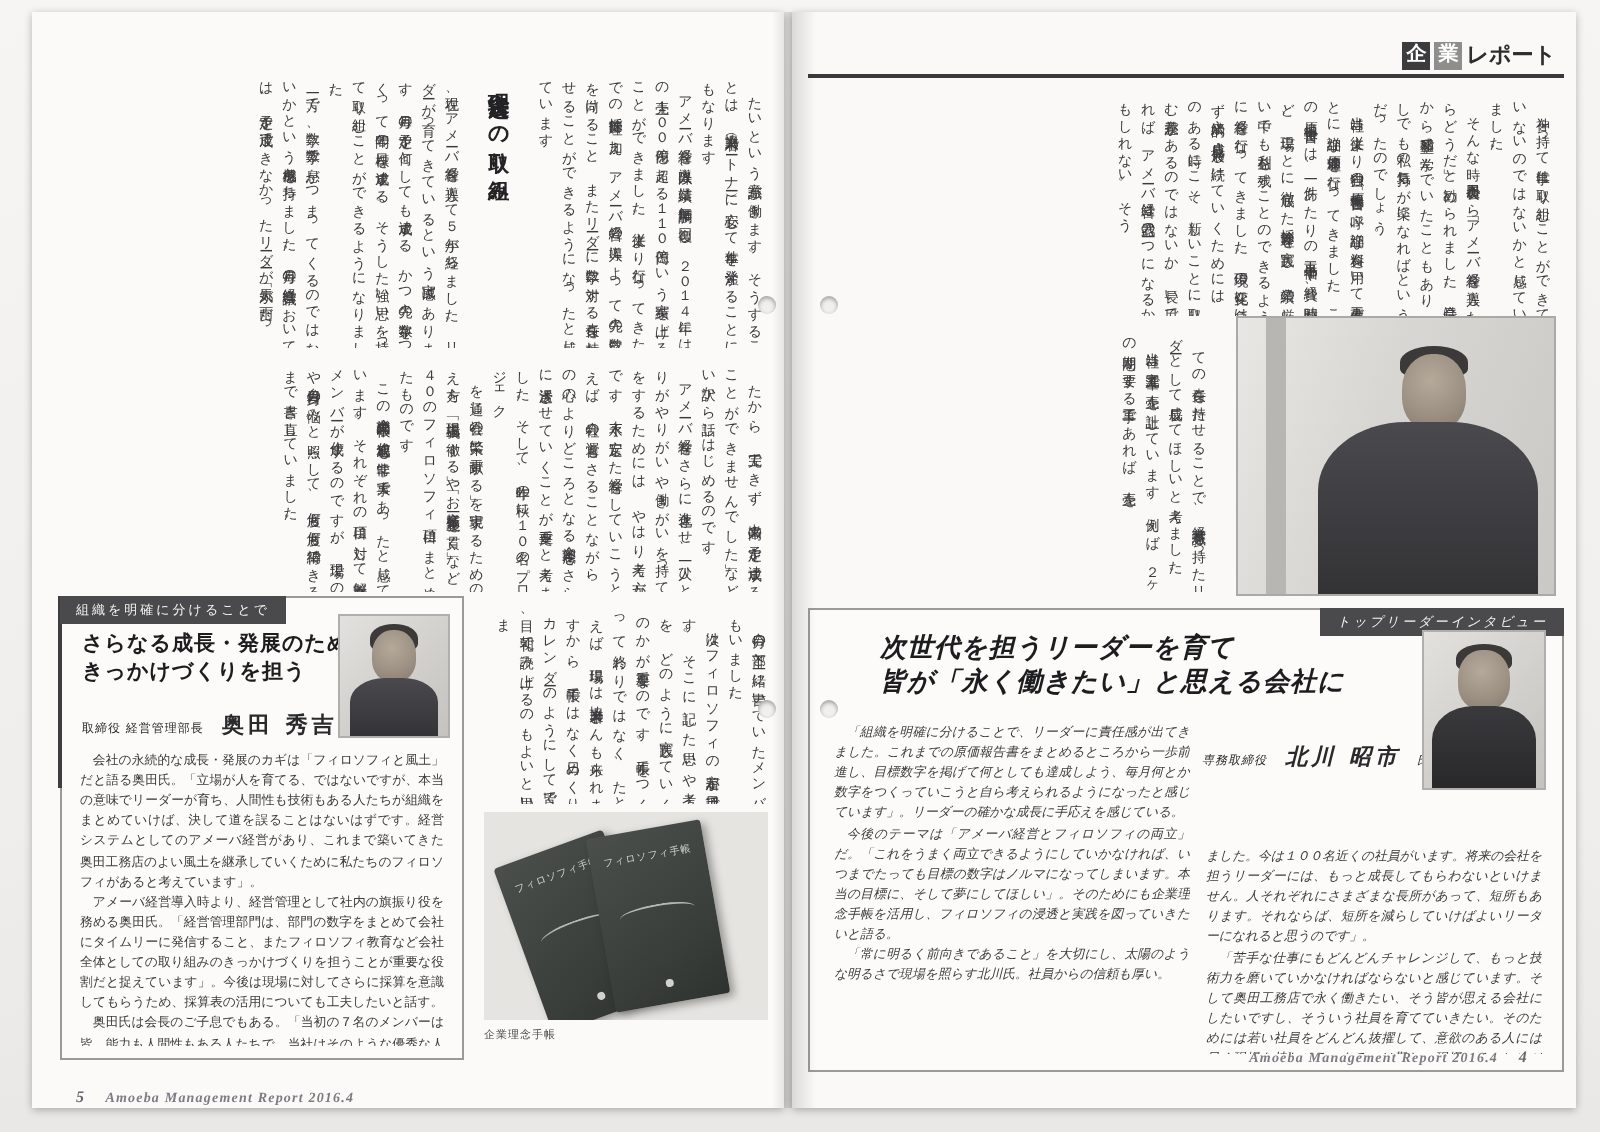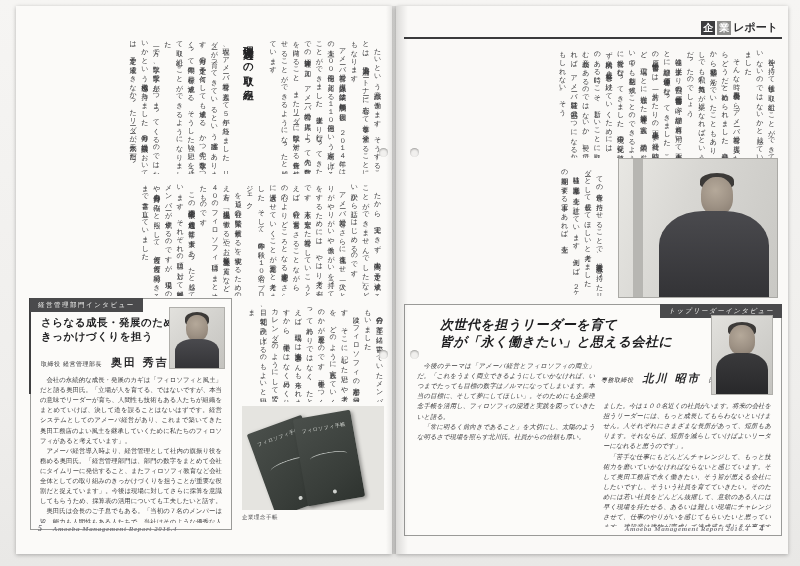--- a/index.html
+++ b/index.html
@@ -46,21 +46,21 @@
   .caption{position:absolute;font-size:5.5px;color:#4a4a4c;letter-spacing:.5px;}
   
   .nbphoto{position:absolute;background:linear-gradient(160deg,#edecе8 0%,#e3e2de 60%,#d8d7d3 100%);background-color:#e5e4e0;overflow:hidden;}
   .nb{position:absolute;width:58px;height:88px;background:linear-gradient(150deg,#4a4f4b 0%,#383d39 70%,#2e332f 100%);border-radius:2px;box-shadow:2px 2px 4px rgba(0,0,0,.35);}
   .nb-label{position:absolute;top:10px;left:0;right:0;text-align:center;color:#d3d6d2;font-size:5px;letter-spacing:.5px;}
   .nb-emblem{position:absolute;bottom:8px;left:50%;transform:translateX(-50%);width:4px;height:4px;border-radius:50%;background:#cfd2ce;}
   .nb-squiggle{position:absolute;top:38px;left:10px;right:10px;height:8px;border-top:1.5px solid rgba(210,214,210,.8);border-radius:50%;}
   
   .footer{position:absolute;top:518px;font-size:7px;color:#7b7b82;letter-spacing:.6px;font-family:"Liberation Serif",serif;font-style:italic;font-weight:bold;white-space:nowrap;}
   .fp{font-size:8px;color:#66666c;margin:0 8px;}
-  .footer-left{left:22px;}
+  .footer-left{left:22px;margin-top:20px;}
   .footer-right{right:16px;}
 </style>
 </head>
 <body>
 
 <div class="scan">
 
   <div class="page page-left">
 
     <div class="vband" style="left:16px;top:30px;width:350px;height:138px;">
@@ -72,21 +72,21 @@
     </div>
 
     <div class="vband" style="left:16px;top:174px;width:350px;height:116px;">
       <p>たから、完工できず、出来高の予定を達成することができませんでした」など言い訳から話しはじめるのです。</p>
       <p>アメーバ経営をさらに進化させ、一人ひとりがやりがいや働きがいを持って仕事をするためには、やはり考え方が大切です。末永く安定した経営をしていこうと思えば、会社の運営もさることながら、社員の心のよりどころとなる企業理念をさらに浸透させていくことが重要だと考えました。そして、昨年の秋に１０名のプロジェク</p>
       <p>を通じ社会の繁栄に貢献する」を実現するための考え方を、「現場主義に徹する」や「お客様第一主義を貫く」など、４０のフィロソフィ項目にまとめたものです。</p>
       <p>この企業理念手帳の作成過程も非常に大事であったと感じています。それぞれの項目に対して解説文をメンバーが作成するのですが、現場での意識や自分自身の悩みと照らして、何度も何度も納得できるまで書き直していました。</p>
     </div>
 
     <div class="ibox ibox-left">
-      <div class="itab">経営管理部門インタビュー</div>
+      <div class="itab">組織を明確に分けることで</div>
       <h2 class="ititle">
         <span>さらなる成長・発展のための</span><br>
         <span>きっかけづくりを担う</span>
       </h2>
       <div class="nameline" style="left:10px;top:52px;">
         <span class="role">取締役 経営管理部長</span>
         <span class="pname">奥田 秀吉</span>
         <span class="suffix">氏</span>
       </div>
       <div class="portrait" style="right:6px;top:8px;width:54px;height:60px;">
@@ -166,26 +166,27 @@
         <span class="role">専務取締役</span>
         <span class="pname">北川 昭市</span>
         <span class="suffix">氏</span>
       </div>
       <div class="portrait" style="right:8px;top:10px;width:60px;height:78px;">
         <div class="p-hair" style="top:6px;width:28px;height:14px;"></div>
         <div class="p-head" style="top:9px;width:26px;height:30px;"></div>
         <div class="p-body" style="top:37px;width:52px;height:42px;background:linear-gradient(180deg,#3a3a3c 0%,#28282a 100%);"></div>
       </div>
       <div class="ibody" style="left:12px;top:56px;width:178px;height:166px;">
+        <p>「組織を明確に分けることで、リーダーに責任感が出てきました。これまでの原価報告書をまとめるところから一歩前進し、目標数字を掲げて何としても達成しよう、毎月何とか数字をつくっていこうと自ら考えられるようになったと感じています」。リーダーの確かな成長に手応えを感じている。</p>
         <p>今後のテーマは「アメーバ経営とフィロソフィの両立」だ。「これをうまく両立できるようにしていかなければ、いつまでたっても目標の数字はノルマになってしまいます。本当の目標に、そして夢にしてほしい」。そのためにも企業理念手帳を活用し、フィロソフィの浸透と実践を図っていきたいと語る。</p>
         <p>「常に明るく前向きであること」を大切にし、太陽のような明るさで現場を照らす北川氏。社員からの信頼も厚い。</p>
 
       </div>
       <div class="ibody" style="left:198px;top:96px;width:168px;height:126px;">
-        <p style="text-indent:0;">ました。今は１００名近くの社員がいます。将来の会社を担うリーダーには、もっと成長してもらわないといけません。人それぞれにさまざまな長所があって、短所もあります。それならば、短所を減らしていけばよいリーダーになれると思うのです」。</p>
+        <p style="text-indent:0;margin-top:22px;">ました。今は１００名近くの社員がいます。将来の会社を担うリーダーには、もっと成長してもらわないといけません。人それぞれにさまざまな長所があって、短所もあります。それならば、短所を減らしていけばよいリーダーになれると思うのです」。</p>
         <p>「苦手な仕事にもどんどんチャレンジして、もっと技術力を磨いていかなければならないと感じています。そして奥田工務店で永く働きたい、そう皆が思える会社にしたいですし、そういう社員を育てていきたい。そのためには若い社員をどんどん抜擢して、意欲のある人には早く現場を持たせる、あるいは難しい現場にチャレンジさせて、仕事のやりがいを感じてもらいたいと思っています。建設業は建物が完成して達成感を感じる仕事ですが、アメーバ経営を真摯に実践することで、自ら掲げた目標にチャレンジし、自分たちで会社の数字をつくっていく。その中で皆に仕事のやりがいや達成感を実感してほしいですね」。</p>
       </div>
     </div>
 
     <div class="footer footer-right">
       <span>Amoeba Management Report 2016.4</span>
       <span class="fp">4</span>
     </div>
 
     <div class="hole" style="left:14px;top:142px;"></div>

